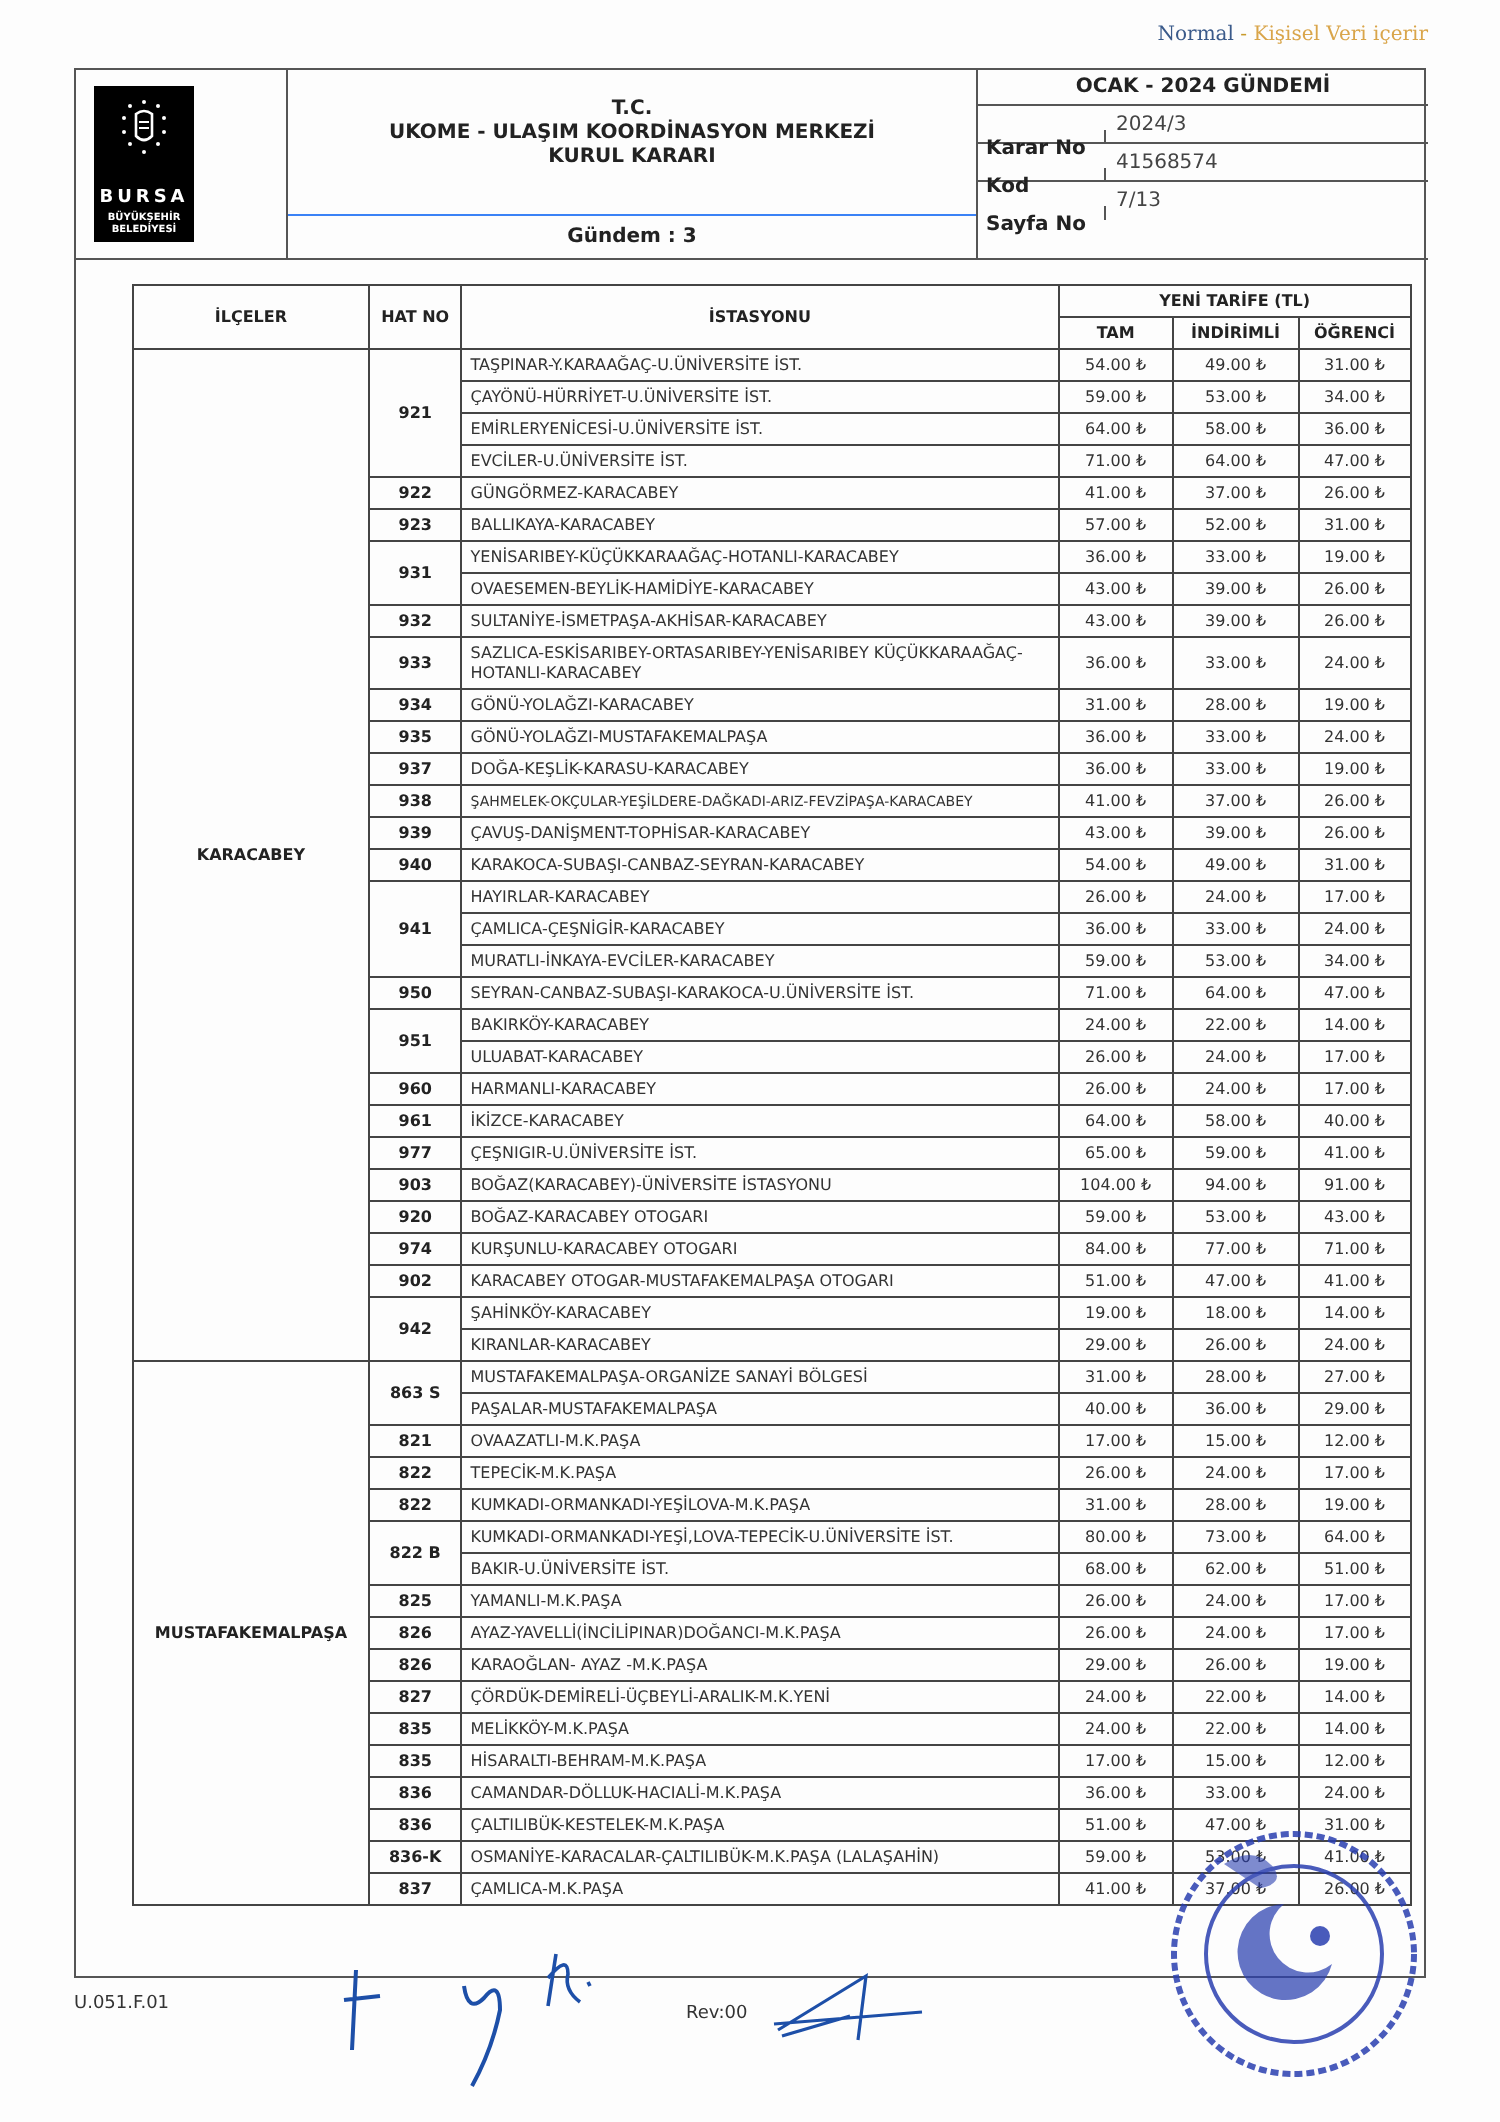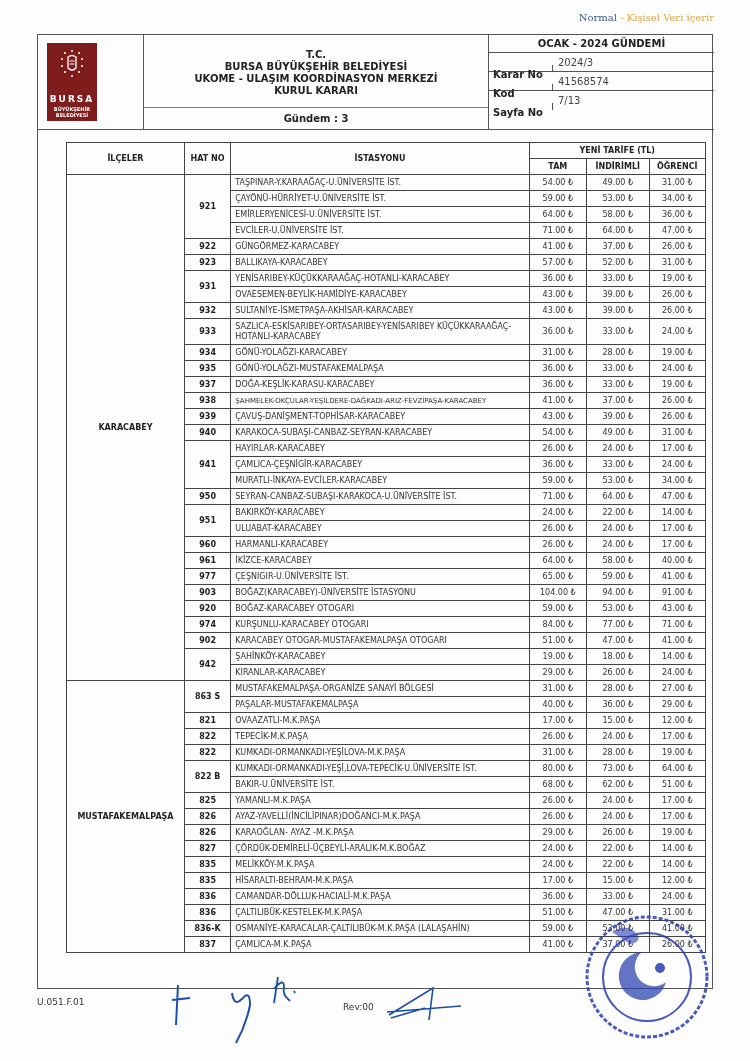--- a/index.html
+++ b/index.html
@@ -10,21 +10,21 @@
   .classification .normal { color: #3a5a8a; margin-top: 18px; }
   .classification .sep { color: #c89a2c; }
   .classification .personal { color: #d9a54a; }
 
   .doc { position: absolute; left: 37px; top: 34px; width: 676px; height: 955px; border: 1px solid #555; }
 
   
   .hdr { position: absolute; left: 0; top: 0; width: 676px; height: 95px; border-bottom: 1px solid #555; }
 
   .hdr-left { position: absolute; left: 0; top: 0; width: 106px; height: 95px; border-right: 1px solid #555; }
-  .logo { position: absolute; left: 9px; top: 8px; width: 50px; height: 78px; background: #7f1d1d; color: #fff; text-align: center; }
+  .logo { position: absolute; left: 9px; top: 8px; width: 50px; height: 78px; background: #000000; color: #fff; text-align: center; }
   .logo .emblem { position: absolute; left: 13px; top: 6px; width: 24px; height: 30px; }
   .logo .t1 { position: absolute; left: 0; width: 50px; top: 51px; font-size: 9px; font-weight: bold; letter-spacing: 2px; }
   .logo .t2 { position: absolute; left: 0; width: 50px; top: 63px; font-size: 5px; font-weight: bold; line-height: 6px; }
 
   .hdr-mid { position: absolute; left: 106px; top: 0; width: 344px; height: 95px; }
   .hdr-mid .titles { position: absolute; left: 0; top: 14px; width: 344px; text-align: center; font-size: 10px; font-weight: bold; line-height: 12px; }
   .hdr-mid .gundem { position: absolute; left: 0; top: 72px; width: 344px; height: 23px; border-top: 1px solid #3b82f6; text-align: center; font-size: 10px; font-weight: bold; line-height: 22px; }
 
   .hdr-right { position: absolute; left: 450px; top: 0; width: 226px; height: 95px; border-left: 1px solid #555; }
   .hdr-right .gh { height: 18px; border-bottom: 1px solid #555; font-size: 10px; font-weight: bold; text-align: center; line-height: 18px; }
@@ -85,21 +85,20 @@
         <div class="t1">BURSA</div>
         <div class="t2">
           <div>BÜYÜKŞEHİR</div>
           <div>BELEDİYESİ</div>
         </div>
       </div>
     </div>
     <div class="hdr-mid">
       <div class="titles">
         <div>T.C.</div>
-        <div>BURSA BÜYÜKŞEHİR BELEDİYESİ</div>
         <div>UKOME - ULAŞIM KOORDİNASYON MERKEZİ</div>
         <div>KURUL KARARI</div>
       </div>
       <div class="gundem">Gündem : 3</div>
     </div>
     <div class="hdr-right">
       <div class="gh">OCAK - 2024 GÜNDEMİ</div>
       <div class="kv">
           <div class="k">Karar No</div>
           <div class="v">2024/3</div>
@@ -412,21 +411,21 @@
         </tr>
         <tr>
           <td class="hat" rowspan="1">826</td>
           <td class="guz">KARAOĞLAN- AYAZ -M.K.PAŞA</td>
           <td class="price">29.00 ₺</td>
           <td class="price">26.00 ₺</td>
           <td class="price">19.00 ₺</td>
         </tr>
         <tr>
           <td class="hat" rowspan="1">827</td>
-          <td class="guz">ÇÖRDÜK-DEMİRELİ-ÜÇBEYLİ-ARALIK-M.K.BOĞAZ</td>
+          <td class="guz">ÇÖRDÜK-DEMİRELİ-ÜÇBEYLİ-ARALIK-M.K.YENİ</td>
           <td class="price">24.00 ₺</td>
           <td class="price">22.00 ₺</td>
           <td class="price">14.00 ₺</td>
         </tr>
         <tr>
           <td class="hat" rowspan="1">835</td>
           <td class="guz">MELİKKÖY-M.K.PAŞA</td>
           <td class="price">24.00 ₺</td>
           <td class="price">22.00 ₺</td>
           <td class="price">14.00 ₺</td>

